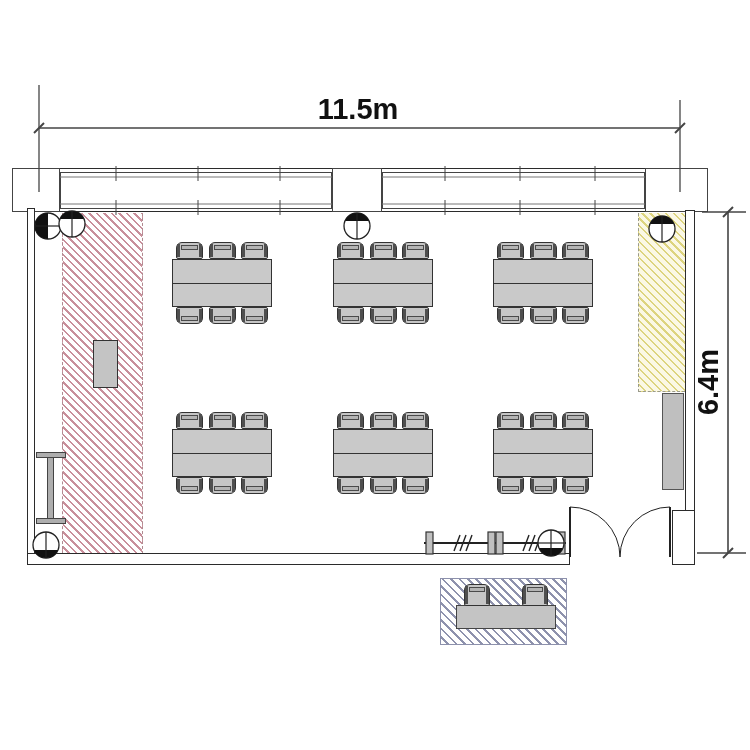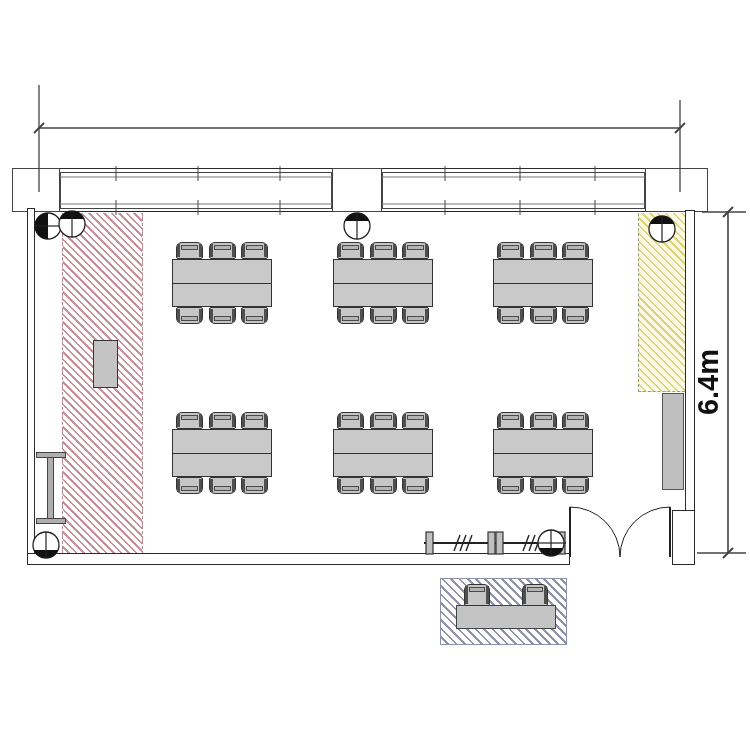--- a/index.html
+++ b/index.html
@@ -186,20 +186,21 @@
         <div class="back"></div>
       </div>
       <div class="abs chair top" style="left: 562px; top: 412px; width: 27px; height: 17px;">
         <div class="back"></div>
       </div>
       <div class="abs chair bottom" style="left: 562px; top: 477px; width: 27px; height: 17px;">
         <div class="back"></div>
       </div>
     </div>
 
+  <div class="dim-label" style="left:298px;top:93px;width:120px;">11.5m</div>
   <div class="dim-label" style="left:648px;top:366px;width:120px;height:32px;line-height:32px;transform:rotate(-90deg);">6.4m</div>
 
   <svg id="overlay" width="750" height="750" viewBox="0 0 750 750">
 
     <g stroke="#444" stroke-width="1.3">
       <line x1="39" y1="85" x2="39" y2="192"></line>
       <line x1="680" y1="100" x2="680" y2="192"></line>
       <line x1="39" y1="128" x2="680" y2="128" stroke-width="1.6"></line>
       <line x1="34" y1="133" x2="44" y2="123" stroke-width="2"></line>
       <line x1="675" y1="133" x2="685" y2="123" stroke-width="2"></line>

